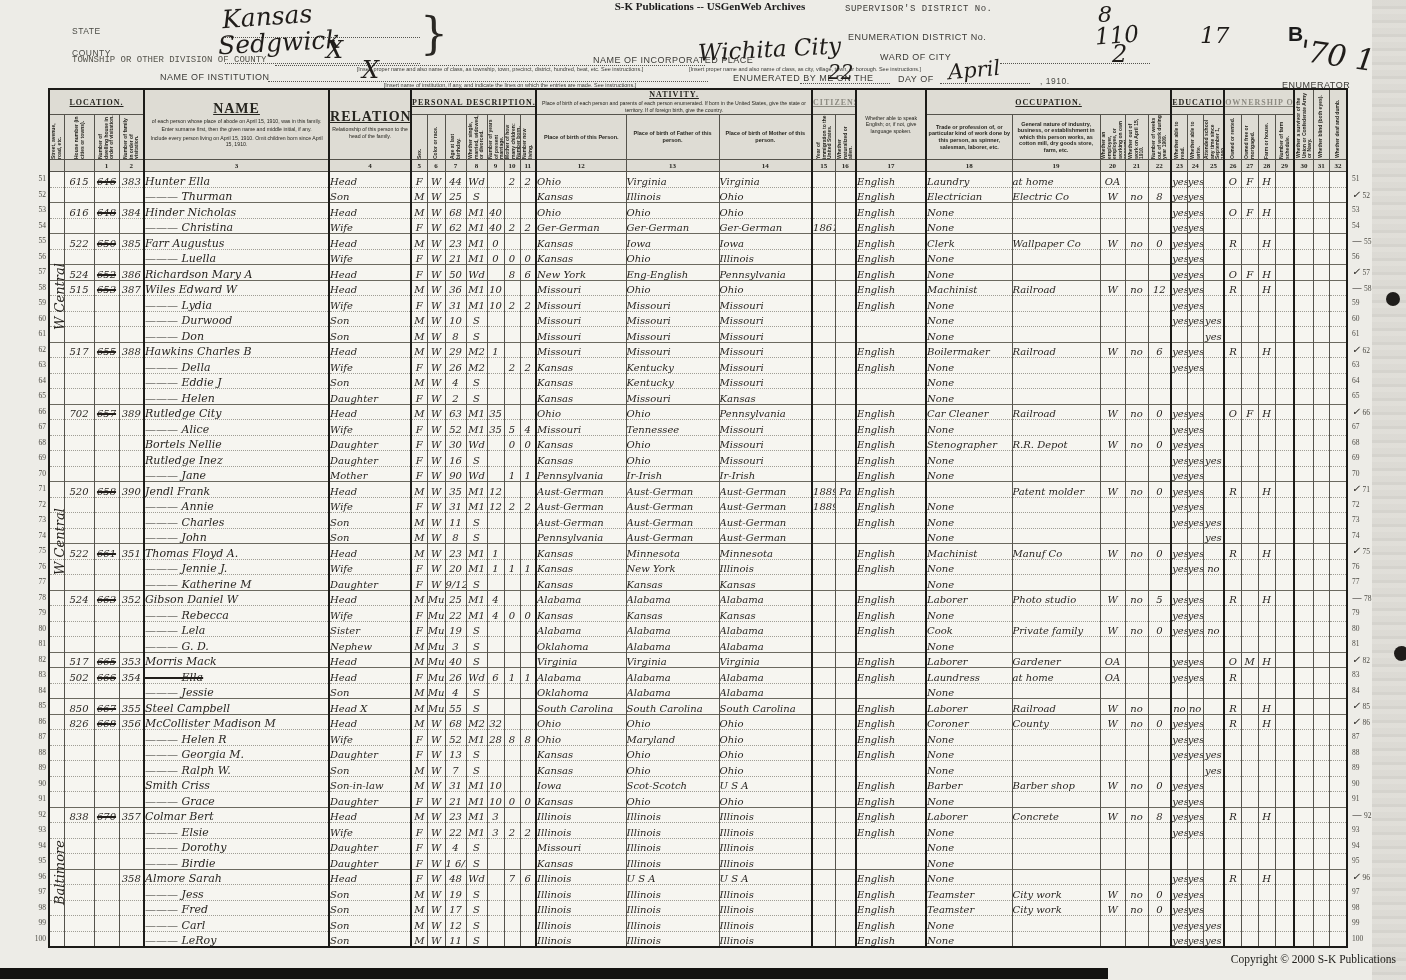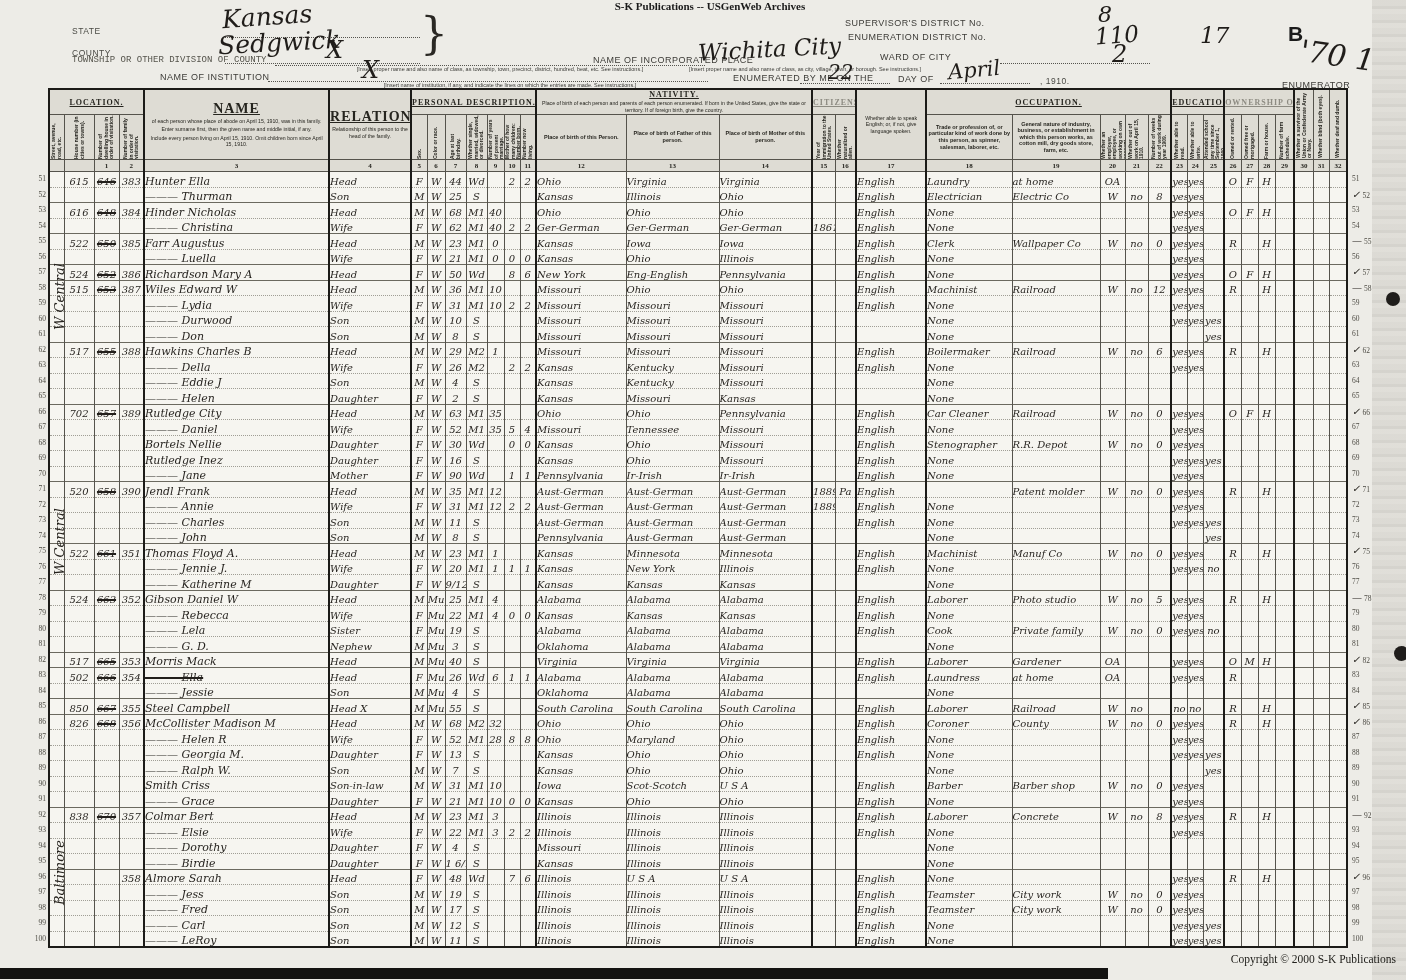--- a/index.html
+++ b/index.html
@@ -98,21 +98,21 @@
   <div class="pos note" style="left:660px;top:66px;width:290px;text-align:center;">[Insert proper name and also name of class, as city, village, town, or borough.   See instructions.]</div>
 
   <span class="pos smallcaps faint" style="left:733px;top:73px;">ENUMERATED BY ME ON THE</span>
   <span class="pos hw" style="left:828px;top:60px;font-size:20px;">22</span>
   <div class="dotted" style="left:800px;top:82px;width:90px;"></div>
   <span class="pos smallcaps faint" style="left:898px;top:74px;">DAY OF</span>
   <span class="pos hw" style="left:948px;top:58px;font-size:21px;transform:rotate(-5deg);">April</span>
   <div class="dotted" style="left:940px;top:82px;width:90px;"></div>
   <span class="pos lbl faint" style="left:1040px;top:76px;">, 1910.</span>
 
-  <span class="pos smallcaps faint" style="left:845px;top:18px;">SUPERVISOR'S DISTRICT No.</span>
+  <span class="pos smallcaps faint" style="left:845px;top:4px;font-family:Liberation Mono, monospace;">SUPERVISOR'S DISTRICT No.</span>
   <span class="pos hw" style="left:1098px;top:2px;font-size:22px;">8</span>
   <span class="pos smallcaps faint" style="left:848px;top:32px;">ENUMERATION DISTRICT No.</span>
   <span class="pos hw" style="left:1095px;top:22px;font-size:23px;transform:rotate(-4deg);">110</span>
   <span class="pos hw" style="left:1200px;top:22px;font-size:23px;">17</span>
   <span class="pos" style="left:1288px;top:22px;font-size:21px;font-weight:bold;font-family:'Liberation Sans',sans-serif;">B</span>
   <span class="pos smallcaps faint" style="left:880px;top:52px;">WARD OF CITY</span>
   <span class="pos hw" style="left:1112px;top:40px;font-size:24px;">2</span>
   <div class="dotted" style="left:1000px;top:62px;width:150px;"></div>
   <span class="pos hw" style="left:1300px;top:38px;font-size:30px;transform:rotate(8deg);">'70 1</span>
   <span class="pos smallcaps faint" style="left:1282px;top:80px;">ENUMERATOR</span>
@@ -952,21 +952,21 @@
             <td class="hwc c-o4 ctr"></td>
             <td class="hwc c-vet heavyL ctr"></td>
             <td class="hwc c-blind ctr"></td>
             <td class="hwc c-deaf ctr"></td>
           </tr>
           <tr>
             <td class="hwc c-street"></td>
             <td class="hwc c-house ctr"></td>
             <td class="hwc c-dwelling ctr"></td>
             <td class="hwc c-family ctr"></td>
-            <td class="hwc c-name heavyL">———  Daniel</td>
+            <td class="hwc c-name heavyL">———  Alice</td>
             <td class="hwc c-rel heavyL">Wife</td>
             <td class="hwc c-sex heavyL ctr">F</td>
             <td class="hwc c-color ctr">W</td>
             <td class="hwc c-age ctr">52</td>
             <td class="hwc c-mar ctr">M1</td>
             <td class="hwc c-yrs ctr">35</td>
             <td class="hwc c-born ctr">5</td>
             <td class="hwc c-living ctr">4</td>
             <td class="hwc c-pob heavyL">Missouri</td>
             <td class="hwc c-pf">Tennessee</td>

